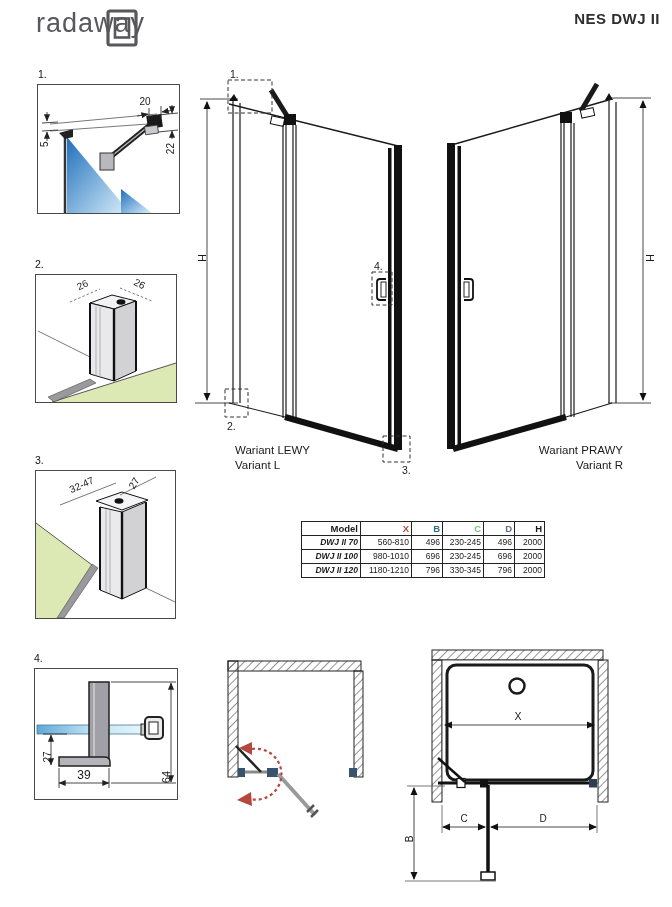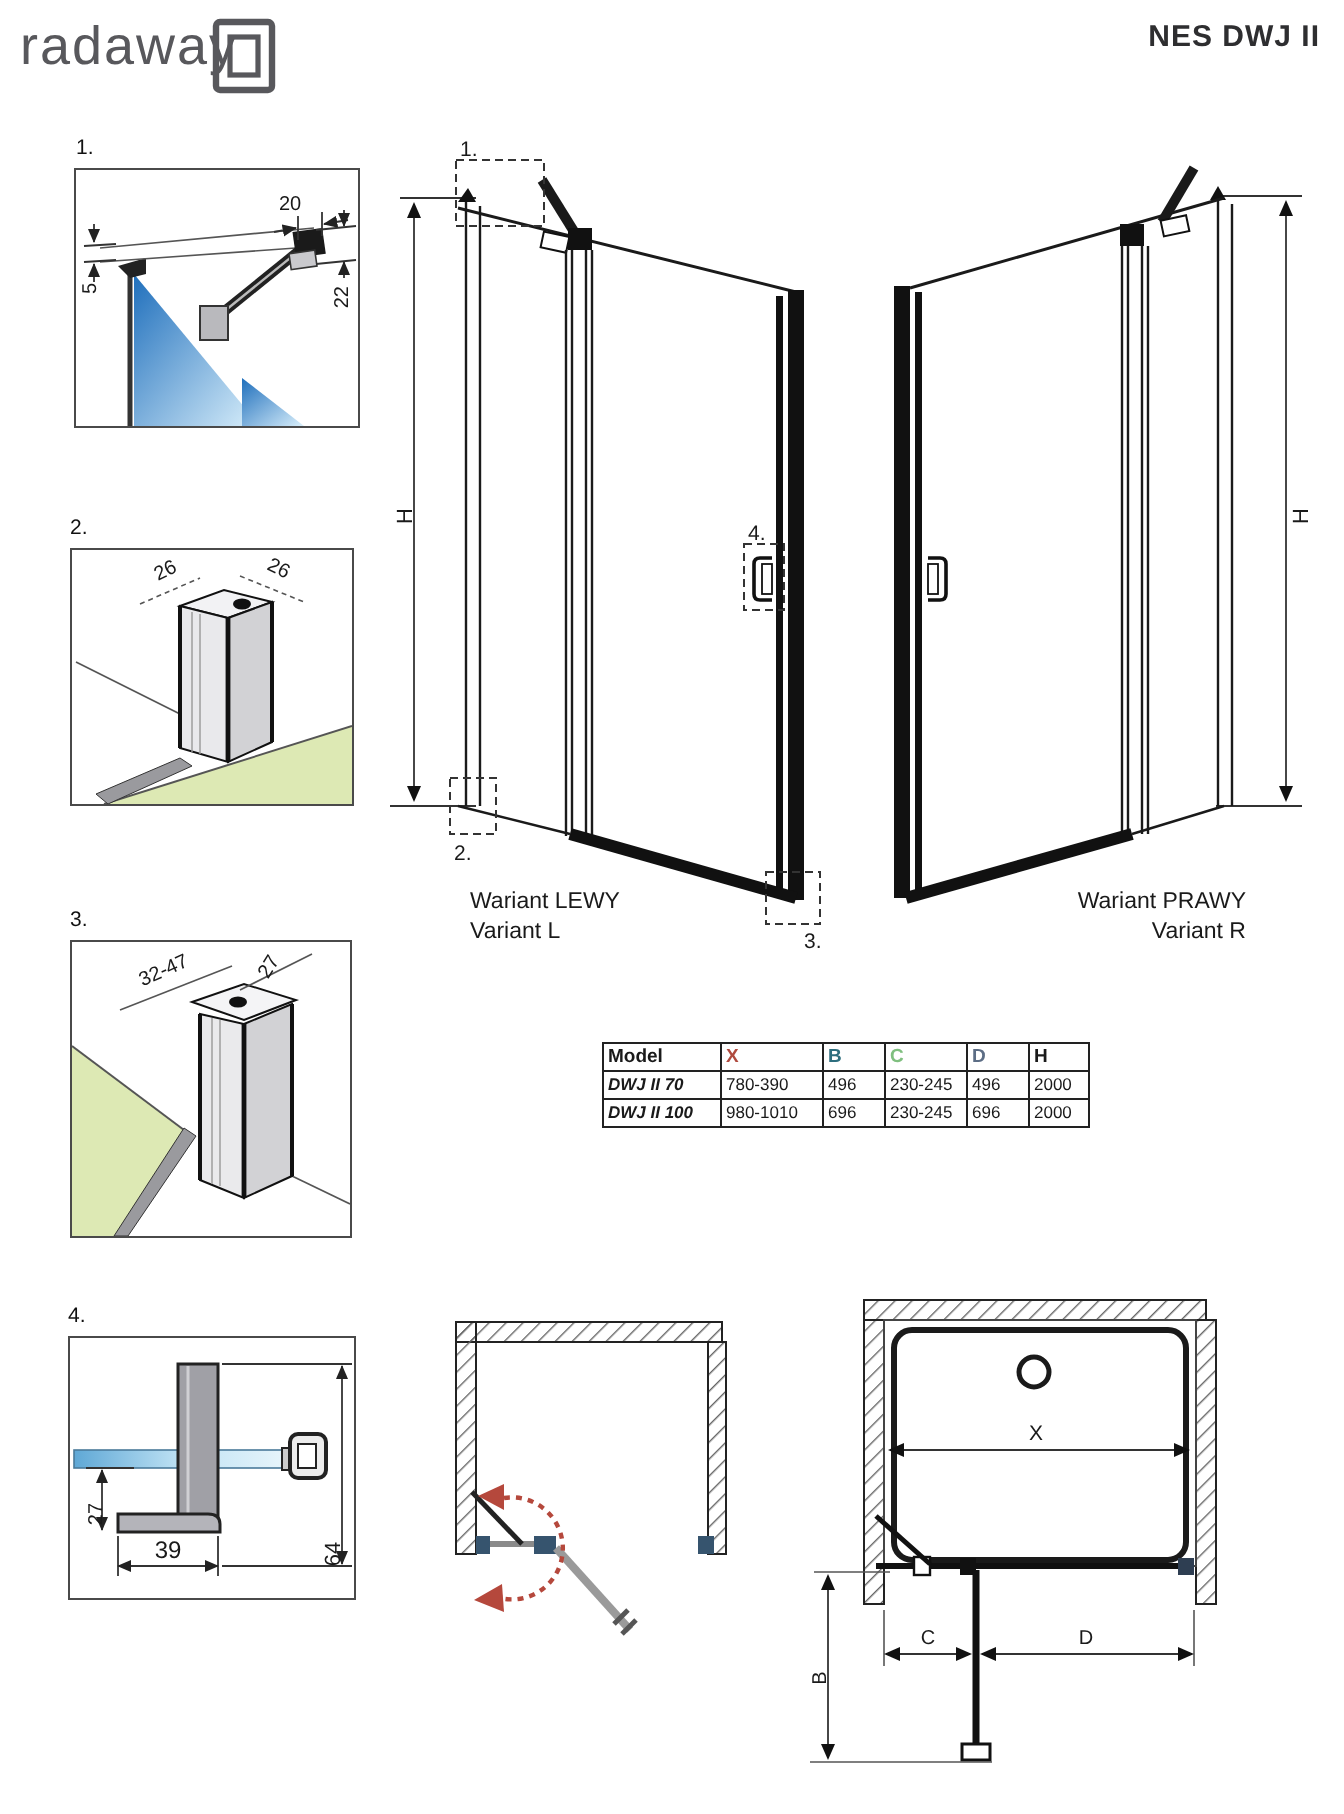--- a/index.html
+++ b/index.html
@@ -1,36 +1,36 @@
 <!DOCTYPE html>
 <html><head>
 <meta charset="utf-8">
 <style>
   html,body{margin:0;padding:0;background:#fff;}
   body{width:672px;height:907px;position:relative;overflow:hidden;
        font-family:"Liberation Sans",sans-serif;color:#1a1a1a;}
   .abs{position:absolute;}
-  .brand{font-size:27px;font-weight:400;letter-spacing:1px;color:#58585c;}
+  .brand{font-size:27px;font-weight:400;letter-spacing:1px;color:#58585c;margin-left:26px;}
   .title{font-size:15px;font-weight:700;color:#2e2e30;letter-spacing:0.5px;}
   .lbl{font-size:10.5px;color:#111;}
   .dframe{border:1px solid #4a4a4a;background:#fff;}
   
   svg text{font-family:"Liberation Sans",sans-serif;fill:#1a1a1a;}
   .ln{stroke:#1a1a1a;stroke-width:1.2;fill:none;}
   .ln15{stroke:#1a1a1a;stroke-width:1.5;fill:none;}
   .thin{stroke:#555;stroke-width:0.8;fill:none;}
   .dimline{stroke:#333;stroke-width:0.9;fill:none;}
   .dash{stroke:#333;stroke-width:1;fill:none;stroke-dasharray:4 2.5;}
   .ddim{stroke:#555;stroke-width:0.8;fill:none;stroke-dasharray:2.5 2;}
   text.dim{font-size:10px;}
   text.callout{font-size:10.5px;}
   text.vtitle{font-size:11.5px;}
   
   table.sizes{border-collapse:collapse;background:#fff;}
-  table.sizes td,table.sizes th{border:1px solid #222;text-align:left;
+  table.sizes td,table.sizes th{border:1px solid #222;text-align:right;
     font-size:8.5px;height:13px;padding:0 2px;line-height:13px;white-space:nowrap;}
   table.sizes th{font-size:9.5px;font-weight:700;}
   table.sizes td.model{font-weight:700;font-style:italic;}
   .cx{color:#b04a3e;} .cb{color:#2d6e7e;} .cc{color:#7fbf7f;} .cd{color:#5c6d85;}
 </style>
 </head>
 <body>
 
 <div class="abs brand" style="left:10px;top:8px;">radaway</div>
 <svg class="abs" style="left:106px;top:9px;" width="32" height="38" viewBox="0 0 32 38">
@@ -263,34 +263,42 @@
       <tr>
     <th style="width:54px">Model</th>
     <th style="width:46px" class="cx">X</th>
     <th style="width:26px" class="cb">B</th>
     <th style="width:36px" class="cc">C</th>
     <th style="width:26px" class="cd">D</th>
     <th style="width:25px">H</th>
   </tr>
   <tr>
     <td class="model">DWJ II 70</td>
-    <td>780-390</td>
+    <td>560-810</td>
     <td>496</td>
     <td>230-245</td>
     <td>496</td>
     <td>2000</td>
   </tr>
   <tr>
     <td class="model">DWJ II 100</td>
     <td>980-1010</td>
     <td>696</td>
     <td>230-245</td>
     <td>696</td>
     <td>2000</td>
   </tr>
+  <tr>
+    <td class="model">DWJ II 120</td>
+    <td>1180-1210</td>
+    <td>796</td>
+    <td>330-345</td>
+    <td>796</td>
+    <td>2000</td>
+  </tr>
 </tbody>
   </table>
 
 <svg class="abs" style="left:203px;top:643px;" width="185" height="245" viewBox="0 0 185 245">
   <defs>
     <pattern id="hm" width="6" height="6" patternUnits="userSpaceOnUse" patternTransform="rotate(45)">
       <line x1="0" y1="0" x2="0" y2="6" stroke="#666" stroke-width="1.4"></line>
     </pattern>
   </defs>
   <g>

